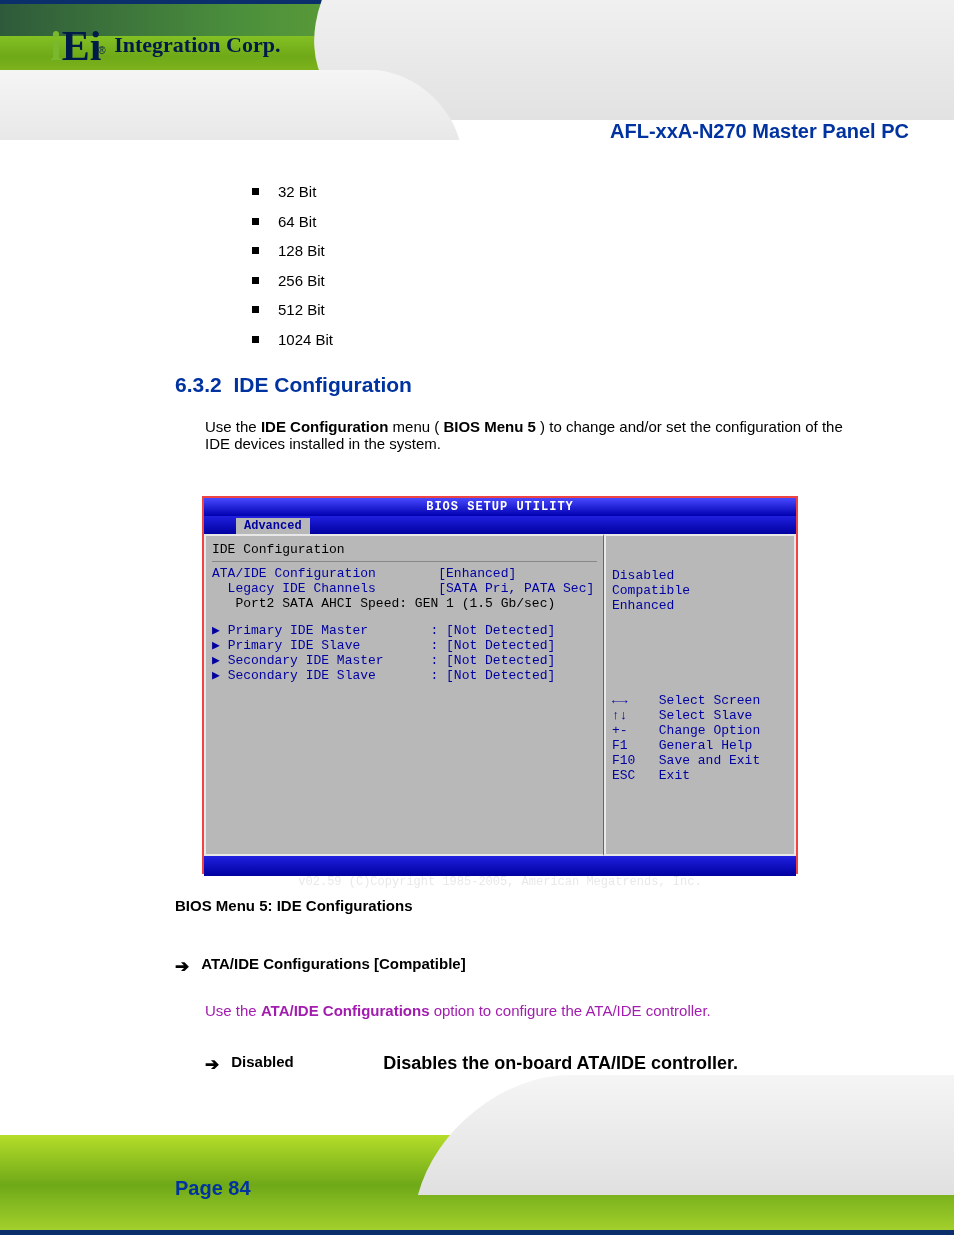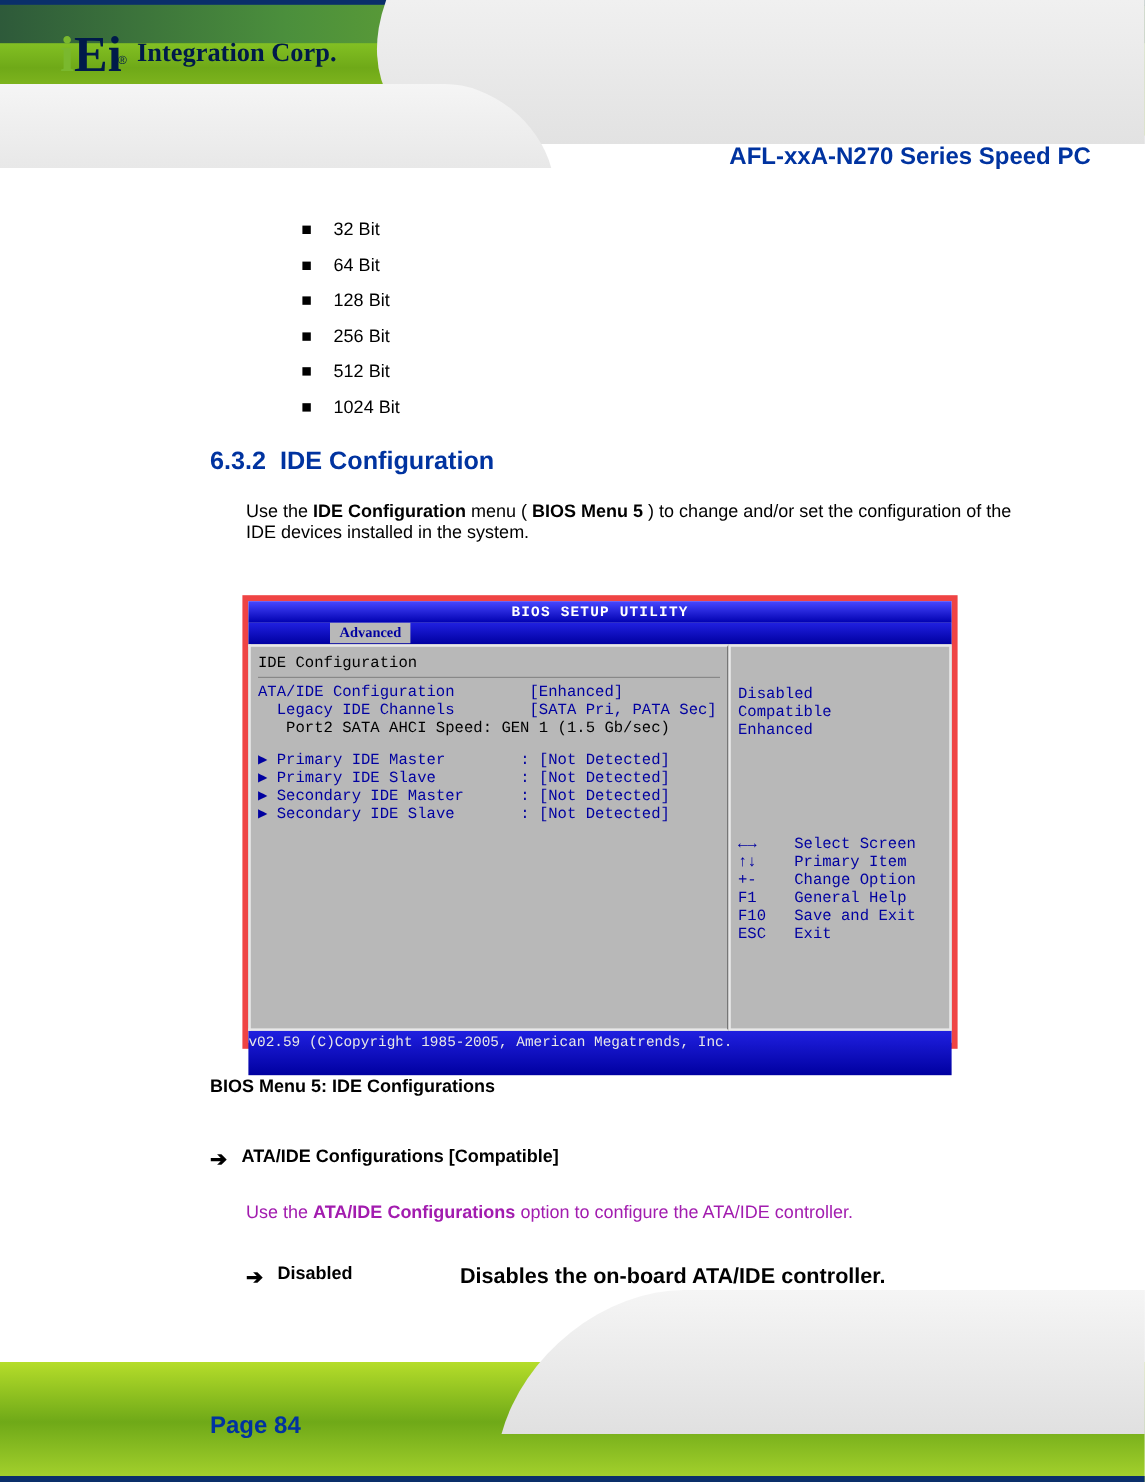--- a/index.html
+++ b/index.html
@@ -112,39 +112,38 @@
     color:#000;
   }
   .bios-link { font-weight:bold;color:#000;}
   
   .bios-box {
     position:absolute;
     top:496px;left:202px;
     width:596px;height:378px;
     font-family:"Courier New",monospace;
     font-size:13px;
-    border:5px solid #ef4444;
+    border:2px solid #ef4444;
   }
   .bios-titlebar {
     height:18px;
     background:linear-gradient(180deg,#4848ff,#0000b0);
     color:#fff;
     text-align:center;
     font-weight:bold;
     letter-spacing:1px;
     font-size:12px;
     padding-top:2px;
   }
   .bios-tabbar {
     height:18px;
     background:linear-gradient(180deg,#2020e0,#0000a0);
     display:flex;
-    align-items:flex-start;
-    padding-left:68px;
-    font-family:Liberation Serif, serif;
+    align-items:flex-end;
+    padding-left:32px;
   }
   .bios-tab {
     background:#b8b8b8;
     color:#0000a0;
     font-size:12px;
     padding:1px 8px;
     font-weight:bold;
   }
   .bios-body {
     display:flex;
@@ -158,26 +157,26 @@
     padding:6px 6px;
     color:#0000a0;
   }
   .bios-right {
     flex:1;
     border:2px solid #e8e8e8;
     padding:6px 6px;
     color:#0000a0;
   }
   .bios-footer {
-    height:37px;
+    height:20px;
     background:linear-gradient(180deg,#2020e0,#0000a0);
     color:#e8e8e8;
-    text-align:left;
+    text-align:center;
     font-size:12px;
-    padding-top:3px;
+    padding-top:19px;
   }
   .bios-section-title { color:#000; }
   .bios-hr { border:none;border-top:1px solid #888;margin:4px 0;}
   .bios-left div { white-space:pre; line-height:15px; }
   .bios-right div { white-space:pre; line-height:15px; }
   
   .fig-caption {
     position:absolute;
     top:897px;left:175px;
     font-weight:bold;
@@ -245,21 +244,21 @@
   <div class="swoosh2"></div>
 </div>
 
 <div class="logo">
   <span class="logo-iei">
     <span class="i1">i</span><span class="e">E</span><span class="i2">i</span>
   </span><span class="logo-r">®</span>
   <span class="logo-text">Integration Corp.</span>
 </div>
 
-<div class="product-title">AFL-xxA-N270 Series Speed PC</div>
+<div class="product-title">AFL-xxA-N270 Master Panel PC</div>
 
 <ul class="bullets">
   <li>32 Bit</li>
   <li>64 Bit</li>
   <li>128 Bit</li>
   <li>256 Bit</li>
   <li>512 Bit</li>
   <li>1024 Bit</li>
 </ul>
 
@@ -296,21 +295,21 @@
       <div>▶ Secondary IDE Master      : [Not Detected]</div>
       <div>▶ Secondary IDE Slave       : [Not Detected]</div>
     </div>
     <div class="bios-right">
       <div style="height:26px"></div>
       <div>Disabled</div>
       <div>Compatible</div>
       <div>Enhanced</div>
       <div style="height:80px"></div>
       <div>←→    Select Screen</div>
-      <div>↑↓    Primary Item</div>
+      <div>↑↓    Select Slave</div>
       <div>+-    Change Option</div>
       <div>F1    General Help</div>
       <div>F10   Save and Exit</div>
       <div>ESC   Exit</div>
     </div>
   </div>
   <div class="bios-footer">v02.59 (C)Copyright 1985-2005, American Megatrends, Inc.</div>
 </div>
 
 <div class="fig-caption">BIOS Menu 5: IDE Configurations</div>

